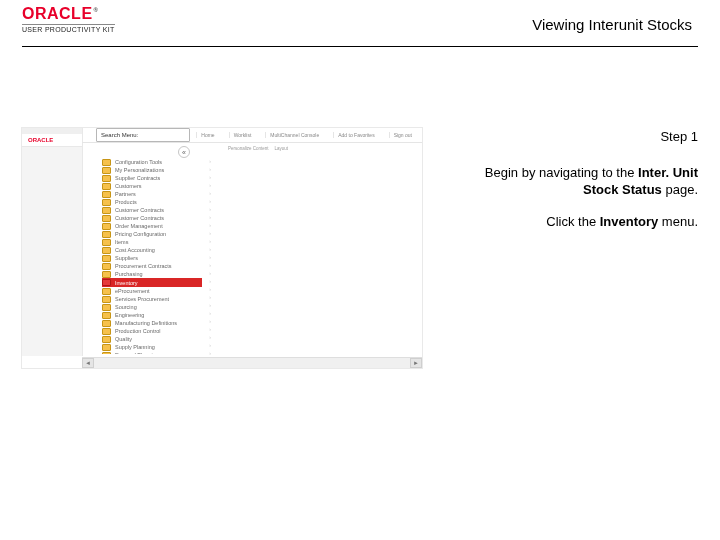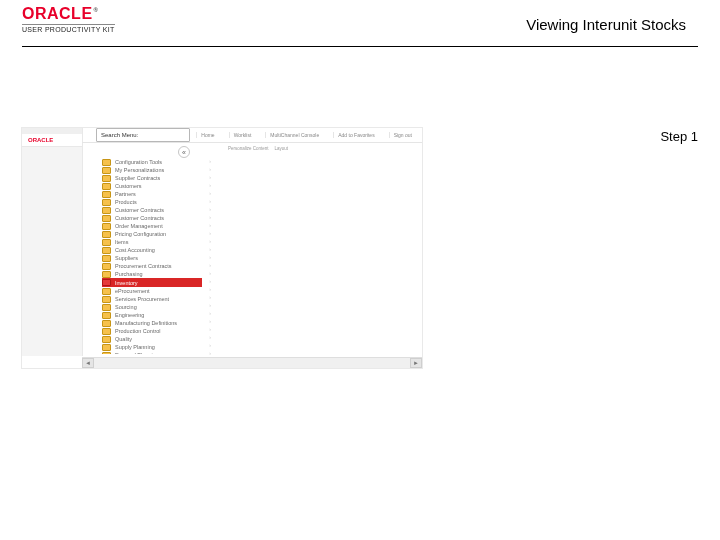--- a/index.html
+++ b/index.html
@@ -29,21 +29,21 @@
     letter-spacing: 0.5px;
     line-height: 1;
     display: flex; align-items: flex-start;
   }
   .oracle-logo .tm { font-size: 6px; color:#555; margin-left:1px; margin-top:1px;}
   .oracle-sub {
     font-size: 7px; letter-spacing: 0.3px; color:#222;
     border-top: 1px solid #888; margin-top:2px; padding-top:1px;
   }
   .header-title {
-    position: absolute; right: 12px; top: 16px;
+    position: absolute; right: 6px; top: 16px;
     font-size: 15px;
   }
 
   
   .body {
     position: absolute;
     left: 22px; right: 22px; top: 128px; bottom: 40px;
     display: flex;
   }
 
@@ -316,16 +316,22 @@
         <div class="cap">◄</div>
         <div class="track"></div>
         <div class="cap">►</div>
       </div>
     </div>
   </div>
 
   <div class="instructions">
     <div class="step-n">Step 1</div>
 
-
+    <div class="para">
+      <span>Begin by navigating to the </span><b>Inter. Unit Stock Status</b><span> page.</span>
+    </div>
+
+    <div class="para">
+      <span>Click the </span><b>Inventory</b><span> menu.</span>
+    </div>
   </div>
 
 </div>
 
 </body></html>

